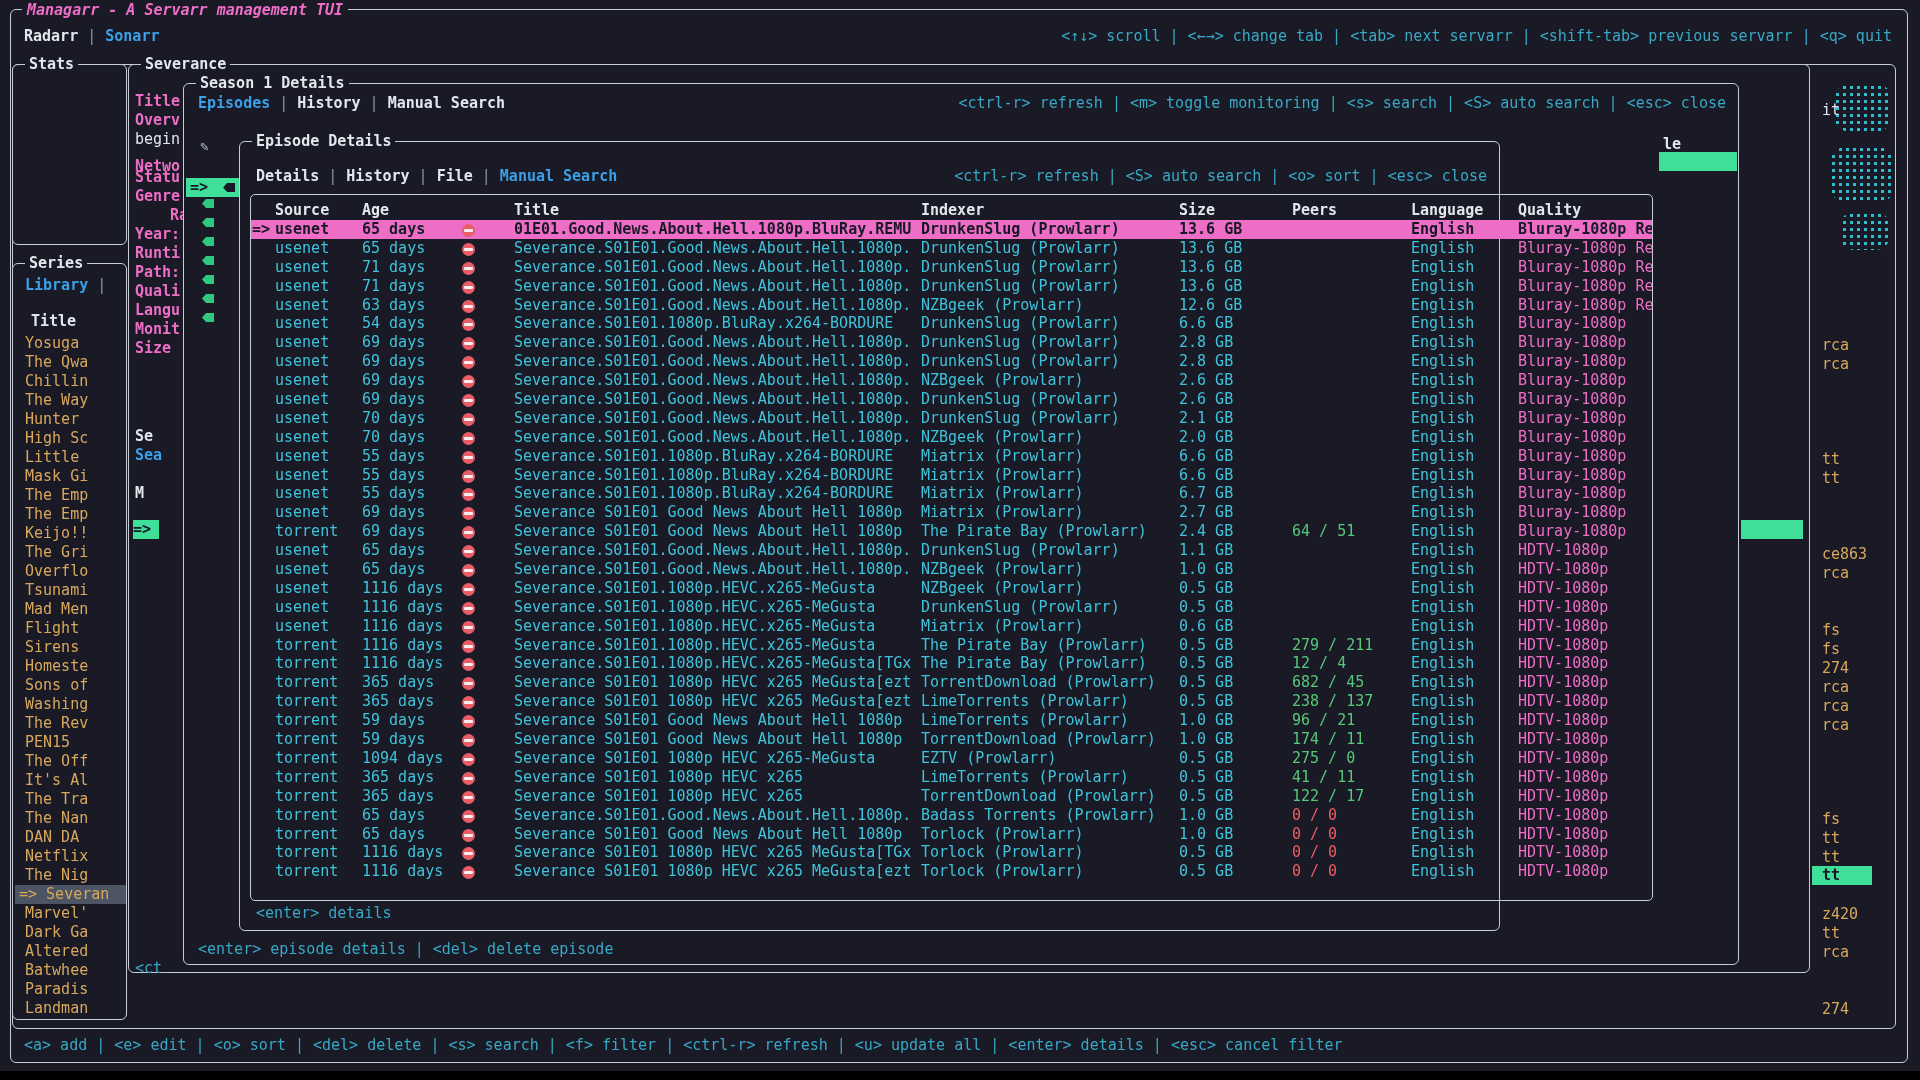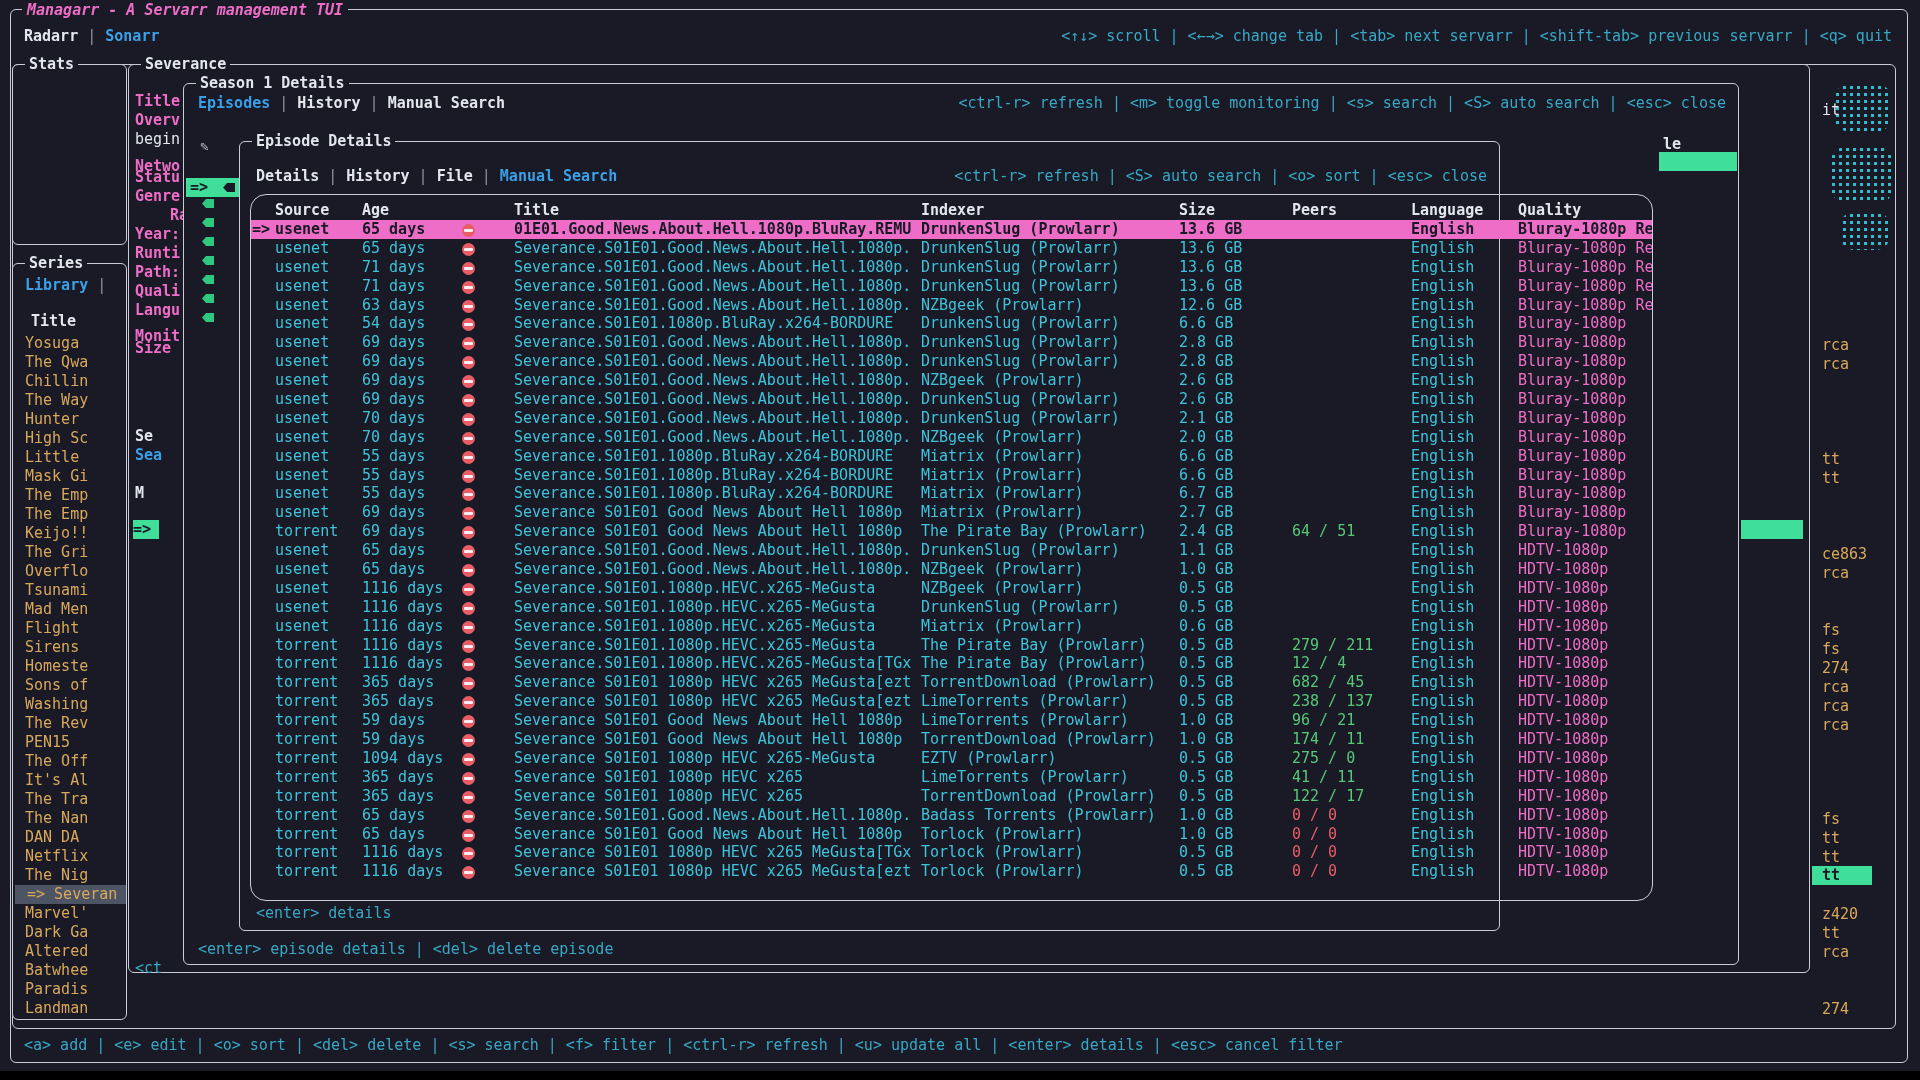--- a/index.html
+++ b/index.html
@@ -19,26 +19,26 @@
   .win{position:absolute;background:var(--bg);border:1px solid var(--border);border-radius:6px}
   .wtitle{position:absolute;top:-10px;left:12px;background:var(--bg);padding:0 4px;font-weight:bold;color:var(--white);white-space:nowrap}
   .tabs{position:absolute;white-space:nowrap}
   .tab{font-weight:bold;color:var(--white)}
   .tab.active{color:var(--blue)}
   .apptitle{color:var(--pink);font-weight:bold;font-style:italic;background:var(--bg);padding:0 5px}
   
   .stat-line{height:19px;line-height:19px;font-weight:bold;color:var(--white);white-space:nowrap;overflow:hidden}
   .slist{position:absolute;left:2px;top:70px;width:111px}
   .sitem{height:19px;line-height:19px;color:var(--gold);padding-left:10px;white-space:nowrap;overflow:hidden;cursor:default}
-  .sitem.selected{background:var(--selected-bg);padding-left:12px}
+  .sitem.selected{background:var(--selected-bg);padding-left:4px}
   
   .flabel{position:absolute;left:6px;width:47px;overflow:hidden;white-space:nowrap;color:var(--pink);font-weight:bold}
   .flabel.plain{color:var(--white);font-weight:normal}
   
-  .rtable{position:absolute;left:10px;top:52px;width:1403px;height:707px;border:1px solid var(--border);border-radius:16px;overflow:hidden}
+  .rtable{position:absolute;left:10px;top:52px;width:1403px;height:707px;border:1px solid var(--border);border-radius:5px;overflow:hidden}
   .thead,.trow{display:grid;grid-template-columns:23px 87px 100px 52px 407px 258px 113px 119px 107px 137px;height:18.9px;line-height:18.9px}
   .thead{position:absolute;top:6px;left:0;right:0}
   .tbody{position:absolute;top:25px;left:0;right:0}
   .c{overflow:hidden;white-space:nowrap;padding-left:1px}
   .thead .c{color:var(--white);font-weight:bold}
   .trow .c{color:var(--cyan)}
   .trow .quality{color:var(--pink)}
   .trow .peers.good{color:var(--green-text)}
   .trow .peers.bad{color:var(--red)}
   .trow.selected{background:var(--pink)}
@@ -157,21 +157,21 @@
         <div class="flabel plain" style="top: 65px;">begin</div>
         <div class="flabel" style="top: 92px;">Netwo</div>
         <div class="flabel" style="top: 103px;">Statu</div>
         <div class="flabel" style="top: 122px;">Genre</div>
         <div class="flabel" style="top: 141px; margin-left: 35px;">Ratin</div>
         <div class="flabel" style="top: 160px;">Year:</div>
         <div class="flabel" style="top: 179px;">Runti</div>
         <div class="flabel" style="top: 198px;">Path:</div>
         <div class="flabel" style="top: 217px;">Quali</div>
         <div class="flabel" style="top: 236px;">Langu</div>
-        <div class="flabel" style="top: 262px;">Monit</div>
+        <div class="flabel" style="top: 255px;">Monit</div>
         <div class="flabel" style="top: 274px;">Size</div>
       </div>
     <div class="abs bold" style="left:6px;top:362px">Se</div>
     <div class="abs blue bold" style="left:6px;top:381px">Sea</div>
     <div class="abs bold" style="left:6px;top:419px">M</div>
     <div class="gbar" style="left:4px;top:455px;width:26px">
       <span class="on-green">=&gt;</span>
     </div>
     <div class="gbar" style="left:1612px;top:455px;width:62px"></div>
     <div class="abs help" style="left:6px;top:894px">&lt;ct</div>

